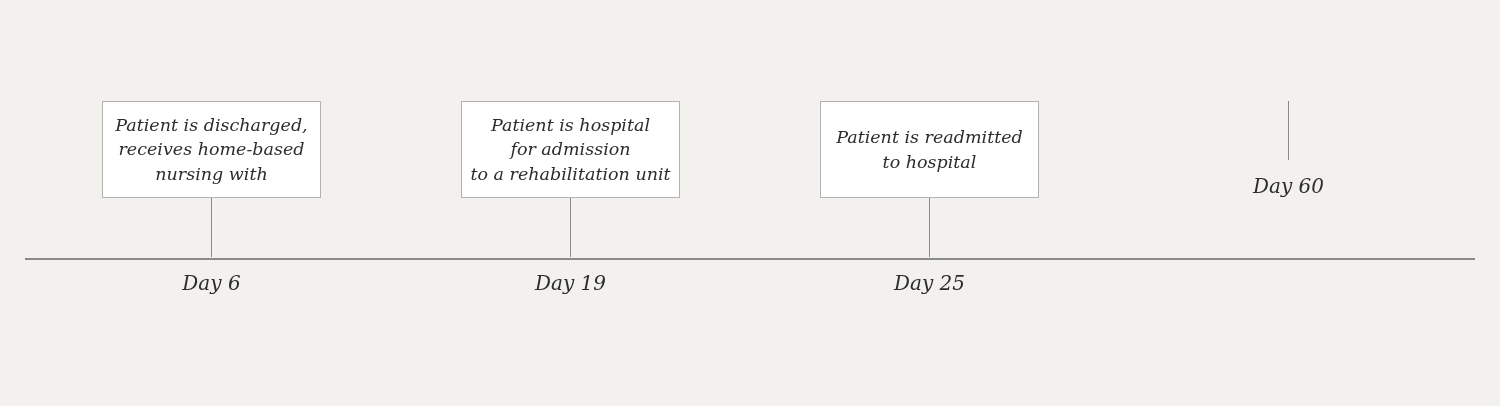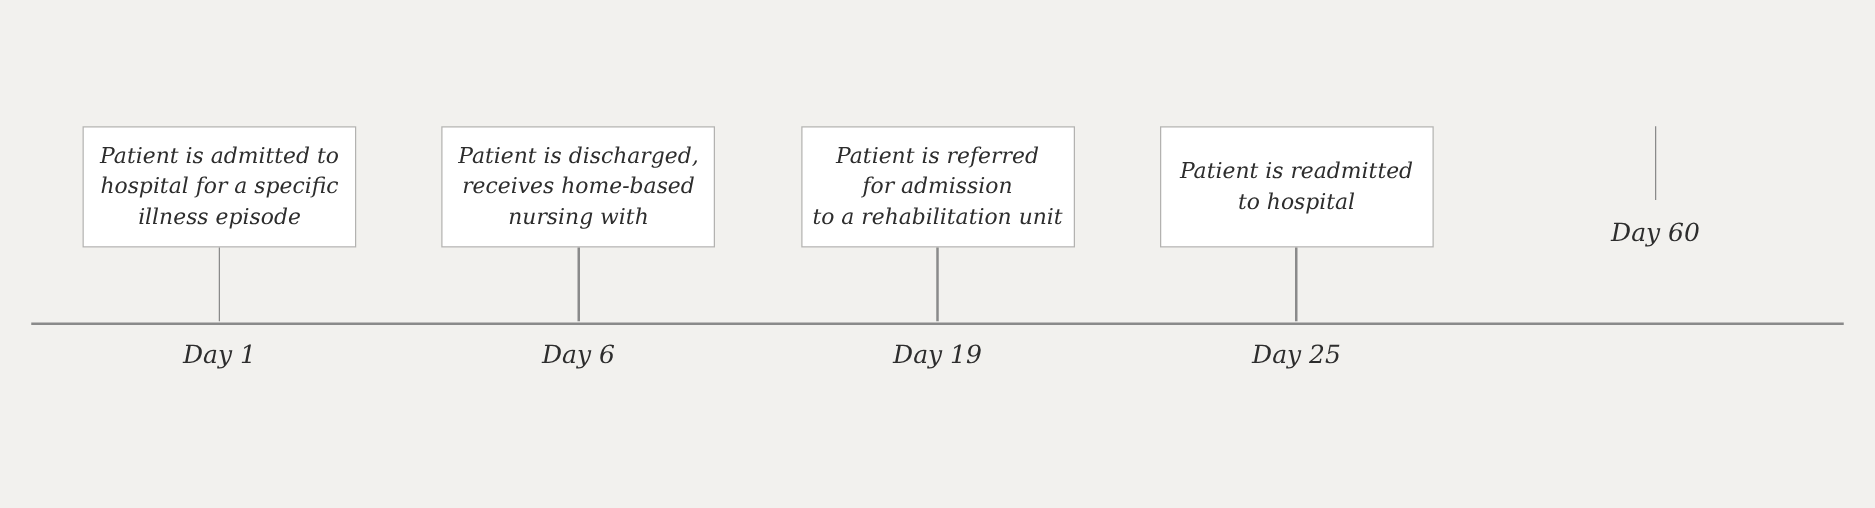--- a/index.html
+++ b/index.html
@@ -69,44 +69,35 @@
     font-size: 20px;
     color: var(--text);
   }
 </style>
 </head>
 <body>
 
 <div class="canvas">
   <div class="axis-line"></div>
   <div class="events-row" id="events-row">
-  <div class="event">
-    <div class="event-box">
-      <span class="event-text">Patient is admitted to
-hospital for a specific
-illness episode</span>
-    </div>
-    <div class="connector"></div>
-    <div class="day-label">Day 1</div>
-  </div>
 
   <div class="event">
     <div class="event-box">
       <span class="event-text">Patient is discharged,
 receives home-based
 nursing with</span>
     </div>
     <div class="connector"></div>
     <div class="day-label">Day 6</div>
   </div>
 
 
   <div class="event">
     <div class="event-box">
-      <span class="event-text">Patient is referred
+      <span class="event-text">Patient is hospital
 for admission
 to a rehabilitation unit</span>
     </div>
     <div class="connector"></div>
     <div class="day-label">Day 19</div>
   </div>
 
   <div class="event">
     <div class="event-box">
       <span class="event-text">Patient is readmitted

